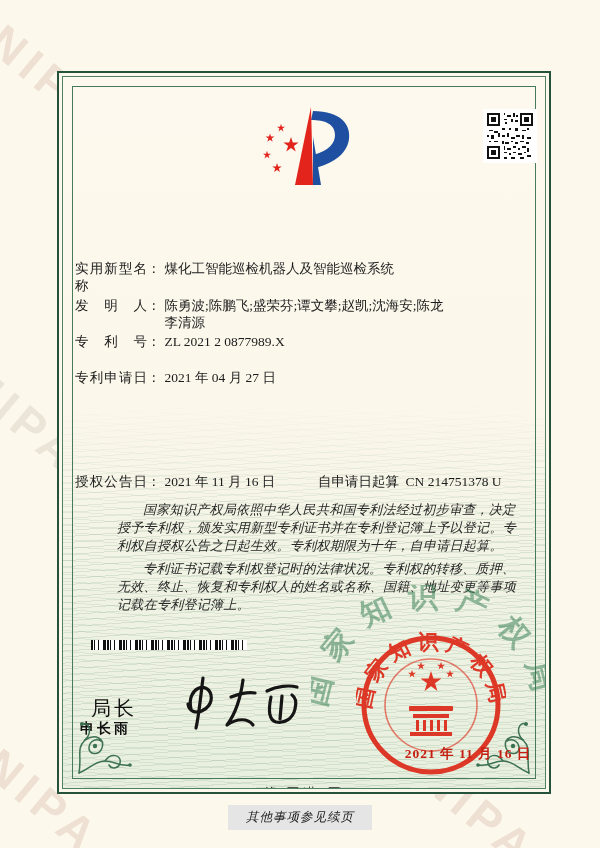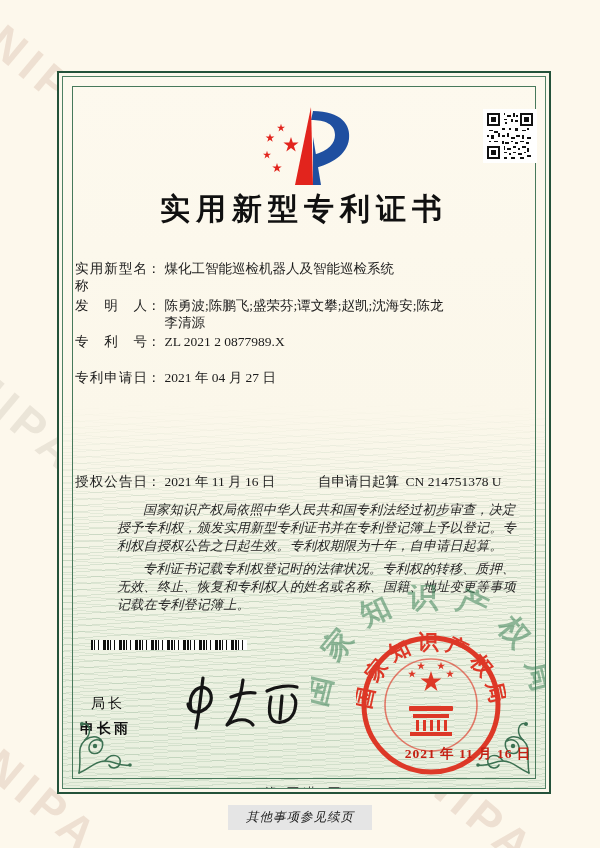--- a/index.html
+++ b/index.html
@@ -63,21 +63,21 @@
   }
   .body-text p{margin:0 0 5px;text-indent:2em;letter-spacing:0.3px;}
   
   .barcode{
     position:absolute;left:28px;top:563px;width:156px;height:10px;
     background:repeating-linear-gradient(90deg,
       #111 0 2px,#fff 2px 3px,#111 3px 4px,#fff 4px 7px,
       #111 7px 8px,#fff 8px 12px,#111 12px 15px,#fff 15px 16px);
   }
   .signer-title{position:absolute;left:28px;top:618px;font-family:"Liberation Sans","DejaVu Sans",sans-serif;
-    font-size:14px;letter-spacing:3px;color:#111;}
+    font-size:20px;letter-spacing:3px;color:#111;}
   .signer-name{position:absolute;left:17px;top:643px;font-family:"Liberation Sans","DejaVu Sans",sans-serif;
     font-size:14px;letter-spacing:3px;color:#111;font-weight:bold;}
   .signature{position:absolute;left:112px;top:596px;z-index:4;}
   .green-ring{position:absolute;left:248px;top:508px;z-index:2;}
   .seal{position:absolute;left:293px;top:553px;z-index:4;}
   .seal-date{
     position:absolute;left:300px;top:668px;width:210px;text-align:center;z-index:5;
     font-size:13.5px;color:#c41f12;letter-spacing:1px;font-weight:600;
   }
   .page-no{position:absolute;left:0;right:0;top:708px;text-align:center;font-size:11.5px;color:#222;}
@@ -206,21 +206,20 @@
             <rect x="1" y="19" width="5" height="5"></rect>
           </g>
         <g fill="#111">
             <rect x="2" y="2" width="3" height="3"></rect>
             <rect x="20" y="2" width="3" height="3"></rect>
             <rect x="2" y="20" width="3" height="3"></rect>
           </g>
       </svg>
     </div>
 
-    <div class="cert-title">实用新型专利证书</div>
 
     <div class="row" style="top:184px">
       <span class="flabel">实用新型名称</span><span class="fcolon">：</span><span class="fvalue">煤化工智能巡检机器人及智能巡检系统</span>
     </div>
     <div class="row" style="top:221px">
       <span class="flabel">发明人</span><span class="fcolon">：</span><span class="fvalue">陈勇波;陈鹏飞;盛荣芬;谭文攀;赵凯;沈海安;陈龙
 李清源</span>
     </div>
     <div class="row" style="top:257px">
       <span class="flabel">专利号</span><span class="fcolon">：</span><span class="fvalue">ZL 2021 2 0877989.X</span>

